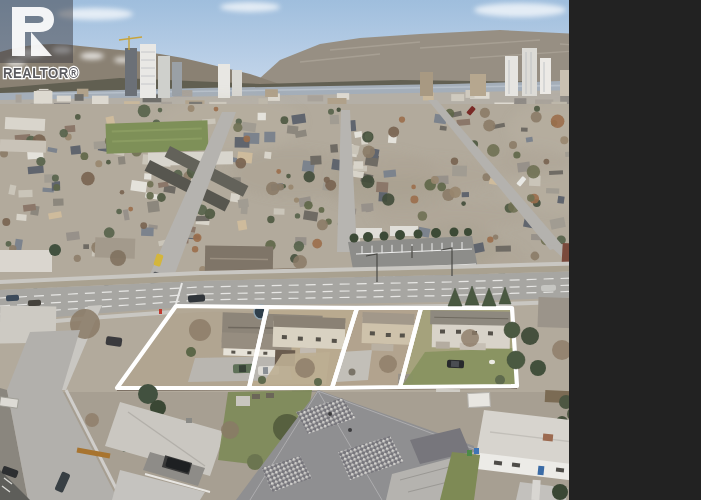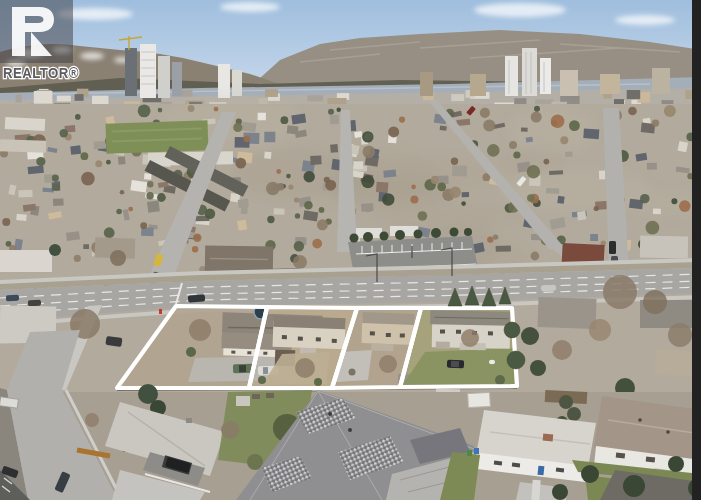--- a/index.html
+++ b/index.html
@@ -1,16 +1,16 @@
 <!DOCTYPE html>
 <html><head>
 <meta charset="utf-8">
 <style>
   html,body{margin:0;padding:0;background:#222;}
-  .stage{position:relative;width:692px;height:500px;overflow:hidden;font-family:"Liberation Sans",sans-serif;}
+  .stage{position:relative;width:569px;height:500px;overflow:hidden;font-family:"Liberation Sans",sans-serif;}
   svg{display:block;}
   text{font-family:"Liberation Sans",sans-serif;}
 </style>
 </head>
 <body>
 
 <div class="stage">
 <svg width="701" height="500" viewBox="0 0 701 500">
   <defs>
     <linearGradient id="skyG" x1="0" y1="0" x2="0" y2="1">

